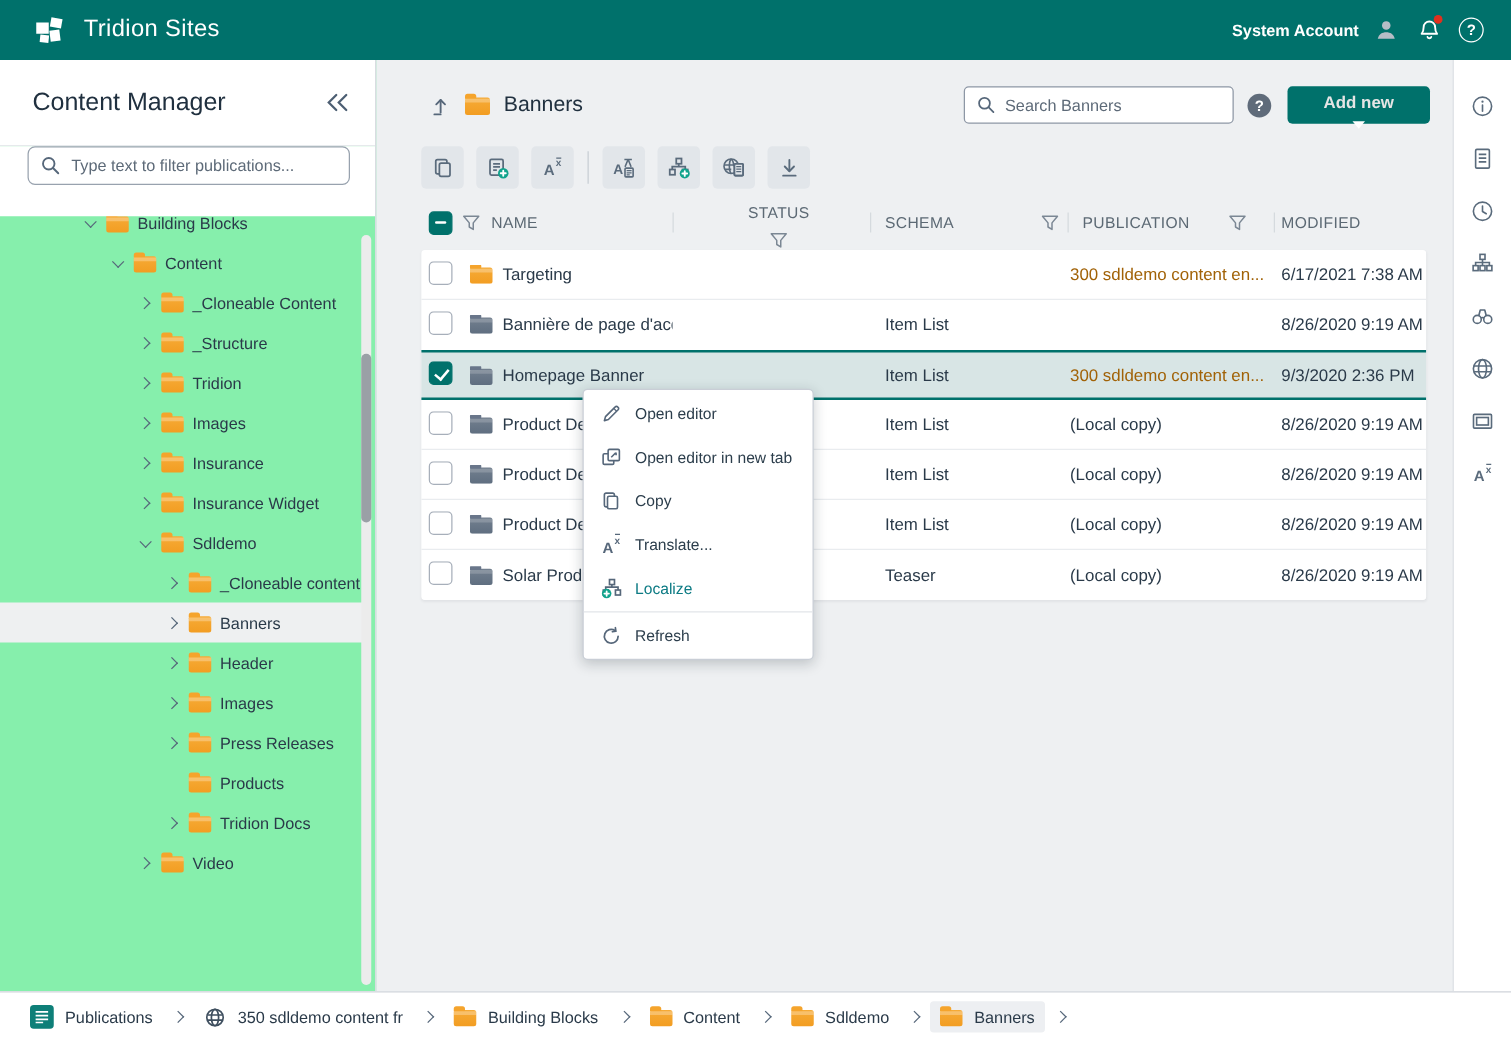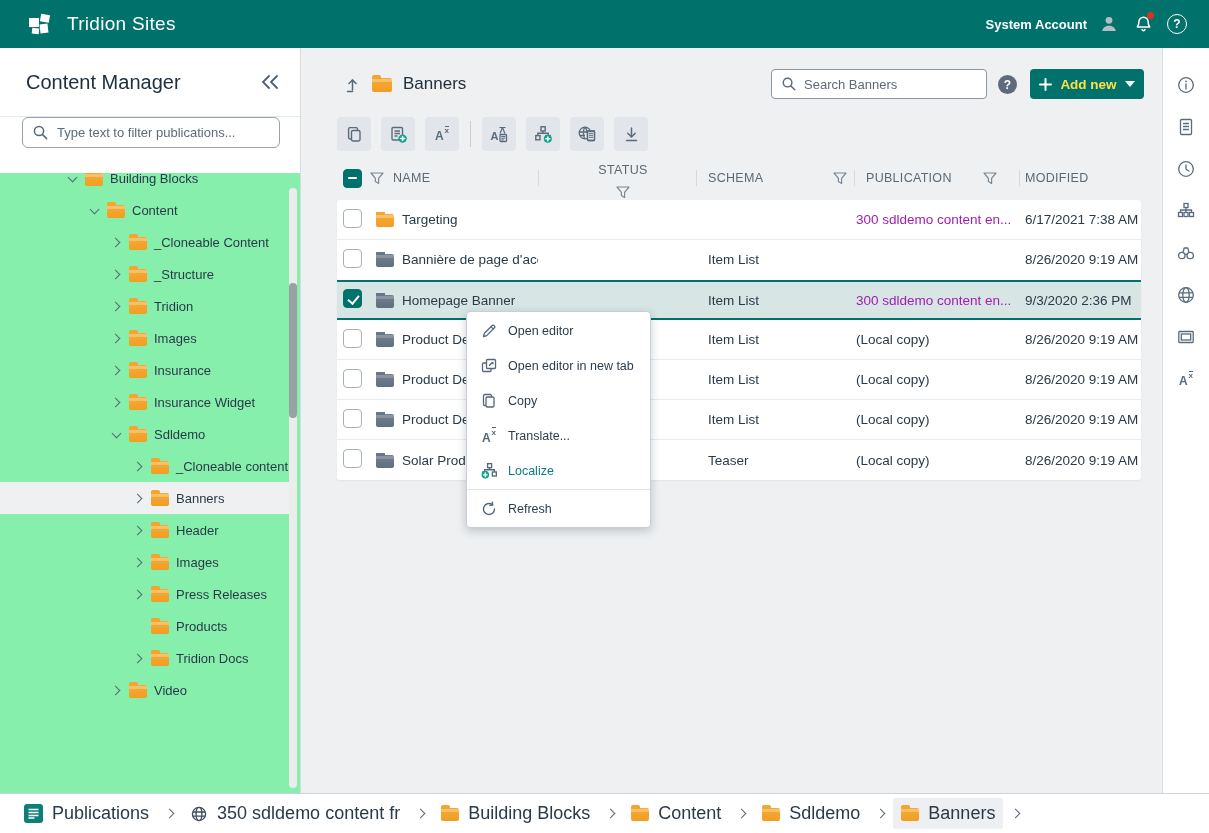--- a/index.html
+++ b/index.html
@@ -48,21 +48,21 @@
 
   
   .content { position:absolute; left:302px; top:48px; width:860px; height:745px; background:#eef0f2; }
   .hdr-row { position:absolute; left:42px; top:26px; display:flex; align-items:center; gap:11px; }
   .hdr-title { font-size:17px; color:#20303f; }
   .hdr-search { position:absolute; left:469px; top:21px; width:216px; height:30px; background:#fff; border:1px solid #8d97a5; border-radius:4px; display:flex; align-items:center; padding:0 8px 0 9px; gap:7px; }
   .hdr-search input { border:none; outline:none; flex:1; font-size:13px; color:#42505e; font-family:"Liberation Sans",sans-serif; background:transparent; }
   .hdr-search input::placeholder { color:#5d6a78; }
   .hdr-help { position:absolute; left:696px; top:27px; width:19px; height:19px; border-radius:50%; background:#5f6b7a; color:#fff; font-size:12px; font-weight:700; display:flex; align-items:center; justify-content:center; cursor:pointer; }
   .hdr-help::after { content:"?"; }
-  .add-new { position:absolute; left:728px; top:21px; width:114px; height:30px; background:#00716b; border:none; border-radius:4px; color:#fde047; font-size:13.5px; font-weight:700; display:flex; align-items:center; justify-content:center; gap:8px; cursor:pointer; font-family:"Liberation Sans",sans-serif; }
+  .add-new { position:absolute; left:728px; top:21px; width:114px; height:30px; background:#00716b; border:none; border-radius:4px; color:#e5e5e5; font-size:13.5px; font-weight:700; display:flex; align-items:center; justify-content:center; gap:8px; cursor:pointer; font-family:"Liberation Sans",sans-serif;flex-direction:column; }
   .caret-down { width:0; height:0; border-left:5px solid transparent; border-right:5px solid transparent; border-top:6px solid #fff; }
 
   .toolbar { position:absolute; left:35px; top:69px; display:flex; align-items:center; gap:10px; }
   .tb-btn { width:34px; height:34px; background:#e2e6ea; border:none; border-radius:4px; display:flex; align-items:center; justify-content:center; cursor:pointer; color:#5a6b7c; }
   .tb-div { width:1px; height:26px; background:#c7cdd4; margin:0 1px; }
 
   
   .thead { position:absolute; left:35px; top:115px; width:804px; height:30px; display:flex; align-items:center; color:#5c6974; font-size:12.5px; letter-spacing:.3px; }
   .th { display:flex; align-items:center; position:relative; height:100%; }
   .th.c-check { width:33px; padding-left:6px; }
@@ -81,21 +81,21 @@
   .trow:last-child { border-bottom:none; }
   .trow.no-sep { border-bottom-color:transparent; }
   .trow.selected { background:#d8e5e5; border-top:2px solid #00716b; border-bottom:2px solid #00716b; }
   .cell { overflow:hidden; white-space:nowrap; }
   .c1 { width:33px; padding-left:6px; flex:0 0 33px; }
   .c2 { width:168px; flex:0 0 168px; display:flex; align-items:center; gap:8px; padding-left:6px; }
   .c3 { width:158px; flex:0 0 158px; padding-left:12px; }
   .c4 { width:158px; flex:0 0 158px; padding-left:12px; }
   .c5 { width:165px; flex:0 0 165px; padding-left:2px; }
   .c6 { width:122px; flex:0 0 122px; padding-left:6px; }
-  .pub-link { color:#a21caf; text-decoration:none;text-align:center; }
+  .pub-link { color:#a16207; text-decoration:none;text-align:center; }
 
   .cb { width:19px; height:19px; border:1.5px solid #a7afba; border-radius:4px; background:#fff; position:relative; display:inline-block; cursor:pointer; }
   .cb.checked, .cb.mixed { background:#00716b; border-color:#00716b; }
   .cb.checked::after { content:""; position:absolute; left:5.5px; top:2.5px; width:5px; height:9px; border-right:2px solid #fff; border-bottom:2px solid #fff; transform:rotate(40deg); }
   .cb.mixed::after { content:""; position:absolute; left:4px; top:7px; right:4px; height:2.5px; background:#fff; border-radius:1px; }
 
   
   .ctx-menu { position:absolute; left:466px; top:311px; min-width:176px; background:#fff; border:1px solid #c9ced6; border-radius:4px; box-shadow:0 3px 10px rgba(20,30,40,.22); padding:1px 0; z-index:40; }
   .ctx-item { height:35px; display:flex; align-items:center; gap:9px; padding:0 16px 0 12px; font-size:12.5px; color:#2c3e4c; cursor:pointer; white-space:nowrap; }
   .ctx-item .mi { width:20px; display:flex; justify-content:center; color:#56677a; flex:0 0 20px; }
@@ -105,21 +105,21 @@
   
   .ax { display:inline-flex; align-items:flex-end; color:inherit; line-height:1; }
   .ax b { font-size:12px; font-weight:700; }
   .ax i { font-style:normal; font-weight:700; font-size:8px; border-top:1.6px solid currentColor; margin:0 0 7px 1px; padding-top:0.5px; }
 
   
   .rail { position:absolute; left:1162px; top:48px; width:47px; height:745px; background:#fff; border-left:1px solid #d8dce1; display:flex; flex-direction:column; align-items:center; padding-top:27px; gap:22px; z-index:10; }
   .rail .ric { width:20px; height:20px; color:#5a6b7c; display:flex; align-items:center; justify-content:center; cursor:pointer; }
 
   
-  .bottombar { position:absolute; left:0; top:793px; width:1209px; height:40px; background:#fff; border-top:1px solid #cfd4da; display:flex; align-items:center; padding:0 16px; font-size:18px; color:#2a3a49; z-index:20; }
+  .bottombar { position:absolute; left:0; top:793px; width:1209px; height:40px; background:#fff; border-top:1px solid #cfd4da; display:flex; align-items:center; padding:0 16px; font-size:13px; color:#2a3a49; z-index:20; }
   .crumb { display:flex; align-items:center; gap:9px; padding:5px 8px; border-radius:3px; cursor:pointer; white-space:nowrap; }
   .crumb.current { background:#edeff2; }
   .crumb-sep { margin:0 9px; display:flex; }
   .crumb-sep::before { content:""; width:6px; height:6px; border-right:1.6px solid #56677a; border-top:1.6px solid #56677a; transform:rotate(45deg); }
   .pub-ic { width:19px; height:19px; border-radius:3px; background:#0e7f78; display:flex; align-items:center; justify-content:center; }
 
   svg { display:block; }
 </style>
 </head>
 <body>

